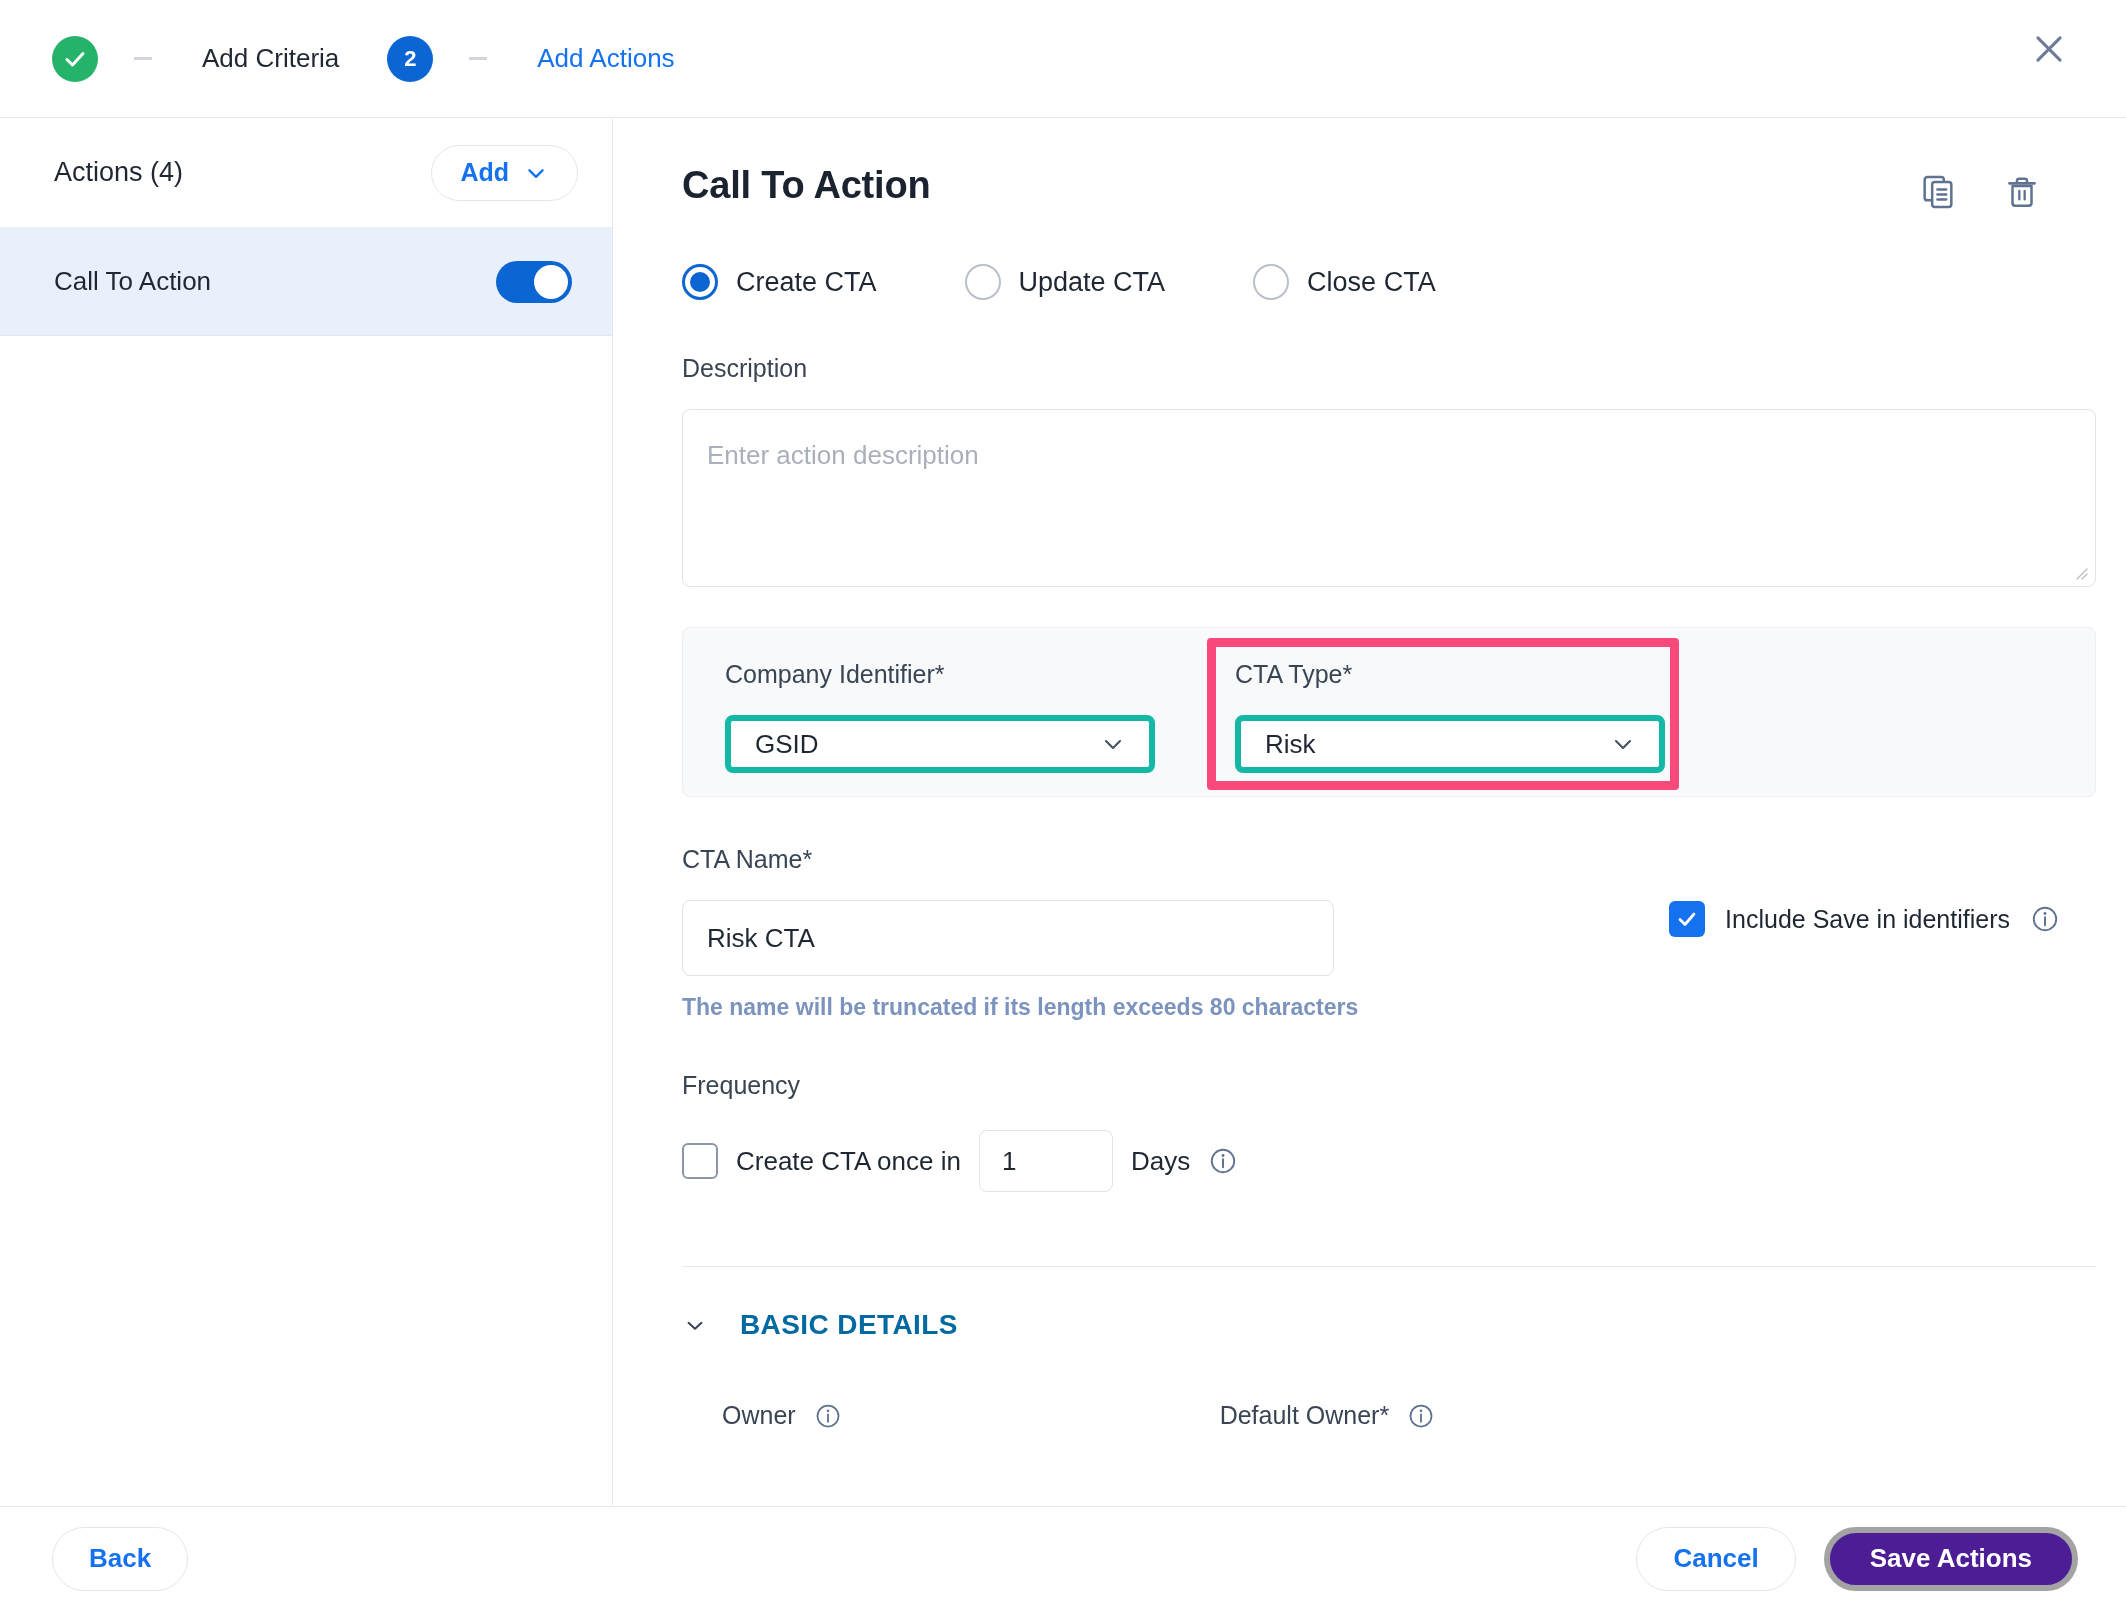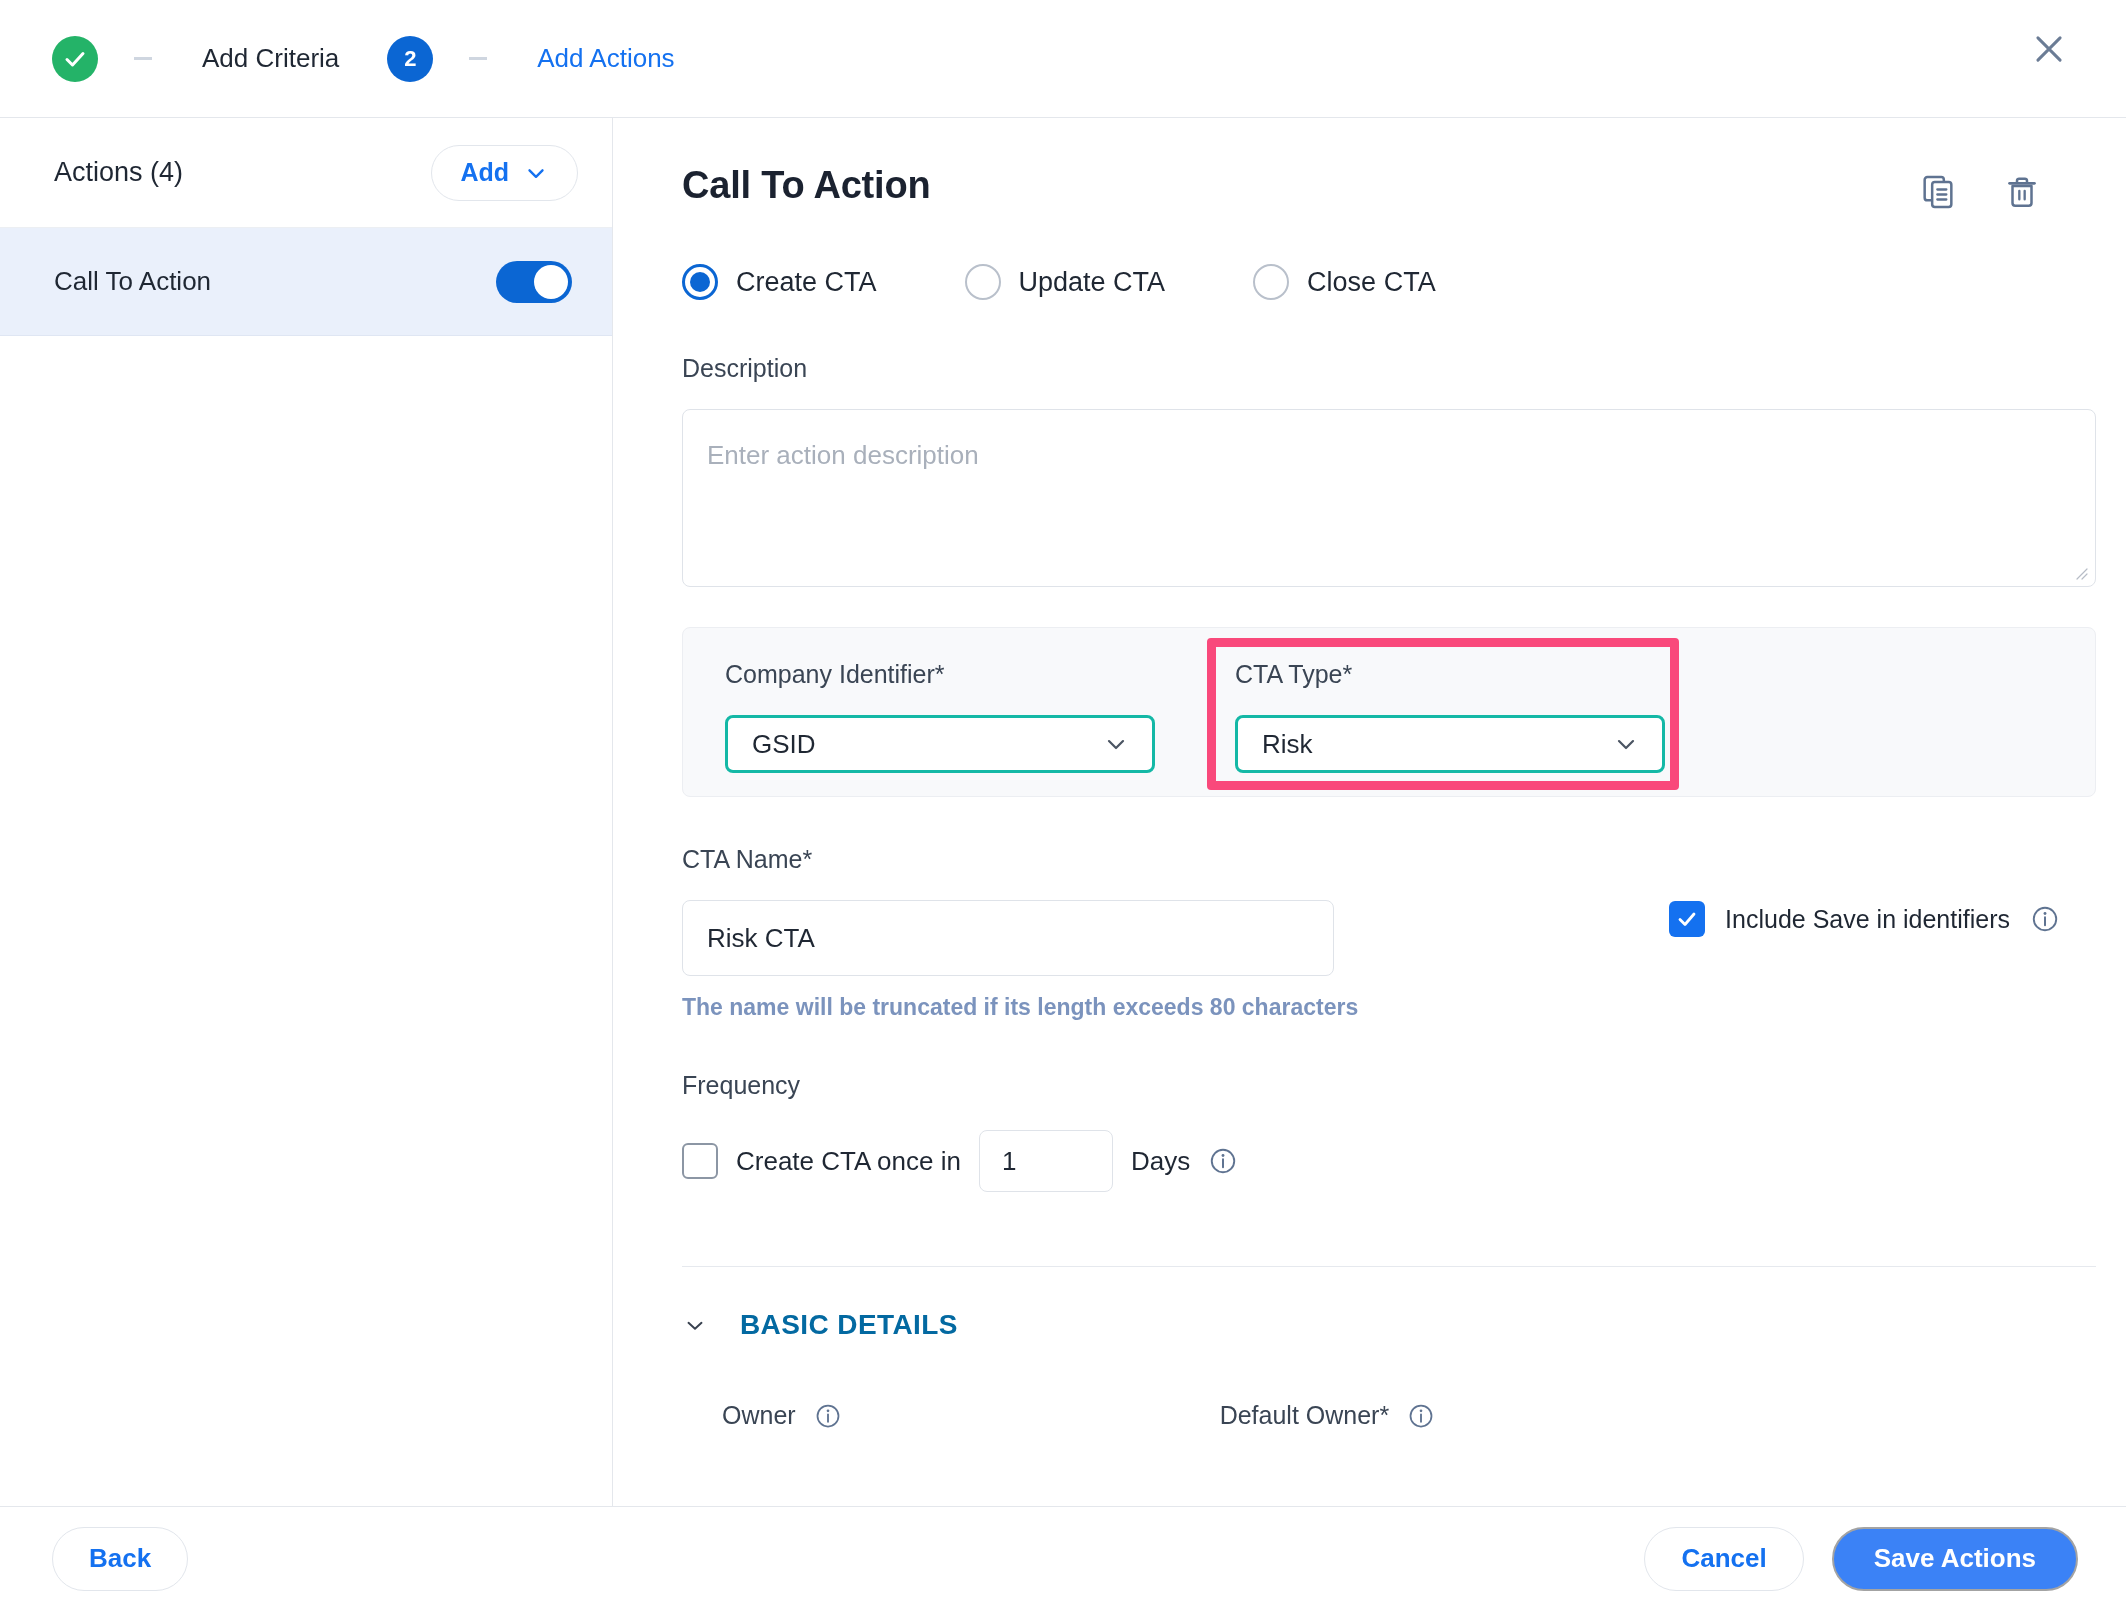--- a/index.html
+++ b/index.html
@@ -122,21 +122,21 @@
   .group-card {
     margin-top:40px; width:1414px; height:170px;
     background:#f8f9fb; border:1px solid #eceef2; border-radius:8px;
     position:relative;
   }
   .gc-col { position:absolute; top:32px; }
   .gc-col.left { left:42px; }
   .gc-col.right { left:552px; }
   .select {
     margin-top:26px; height:58px; width:430px;
-    border:3px solid #14b8a6; border-radius:8px; background:#fff;
+    border:6px solid #14b8a6; border-radius:8px; background:#fff;
     display:flex; align-items:center; justify-content:space-between;
     padding:0 22px 0 24px; cursor:pointer;
   }
   .select-val { font-size:26px; color:#1f2733; }
   .highlight-box {
     position:absolute; left:524px; top:10px; width:472px; height:152px;
     border:9px solid #f9497b; border-radius:4px; pointer-events:none;
   }
 
   
@@ -186,21 +186,21 @@
     position:absolute; left:0; right:0; bottom:0; height:104px;
     background:#fff; border-top:1px solid #e4e7ec;
     display:flex; align-items:center; justify-content:space-between;
     padding:0 48px 0 52px;
   }
   .btn {
     height:64px; border-radius:32px; display:flex; align-items:center;
     justify-content:center; cursor:pointer; font-size:26px; font-weight:700;
   }
   .btn-ghost { border:1px solid #e2e6ec; background:#fff; color:#1471f0; padding:0 36px; }
-  .btn-primary { background:#3b82f6; color:#fff; padding:0 40px; border:2px solid #a3a3a3; }
+  .btn-primary { background:#4c1d95; color:#fff; padding:0 40px; border:6px solid #a3a3a3; }
   .foot-right { display:flex; align-items:center; gap:28px; }
 </style>
 </head>
 <body>
 
 <div class="app">
 
   <div class="stepper-bar">
     <div class="steps">
 

